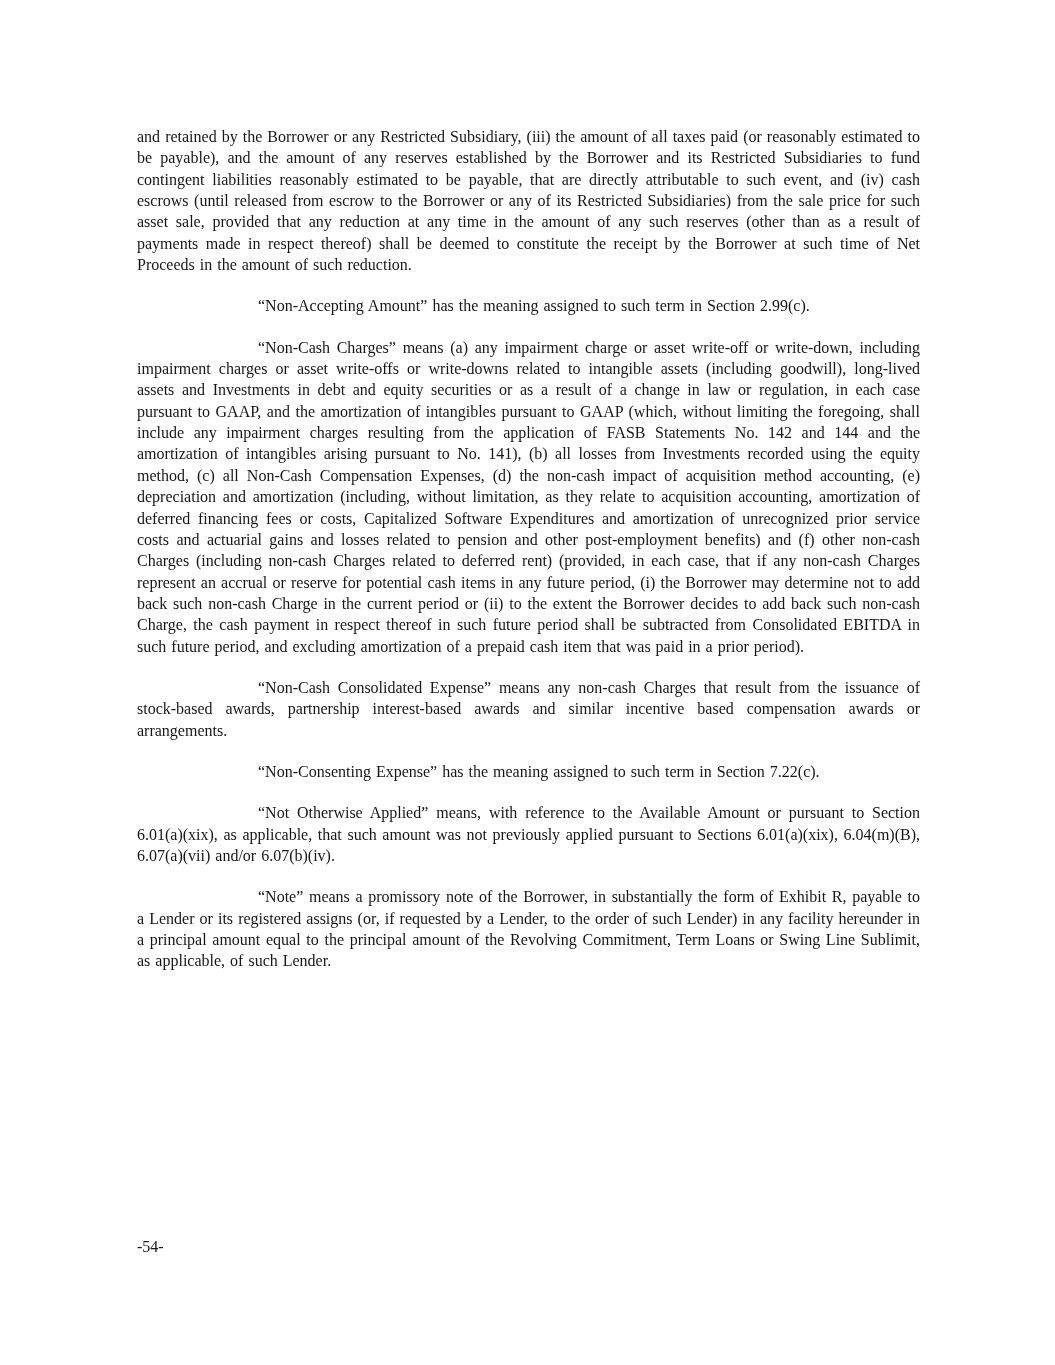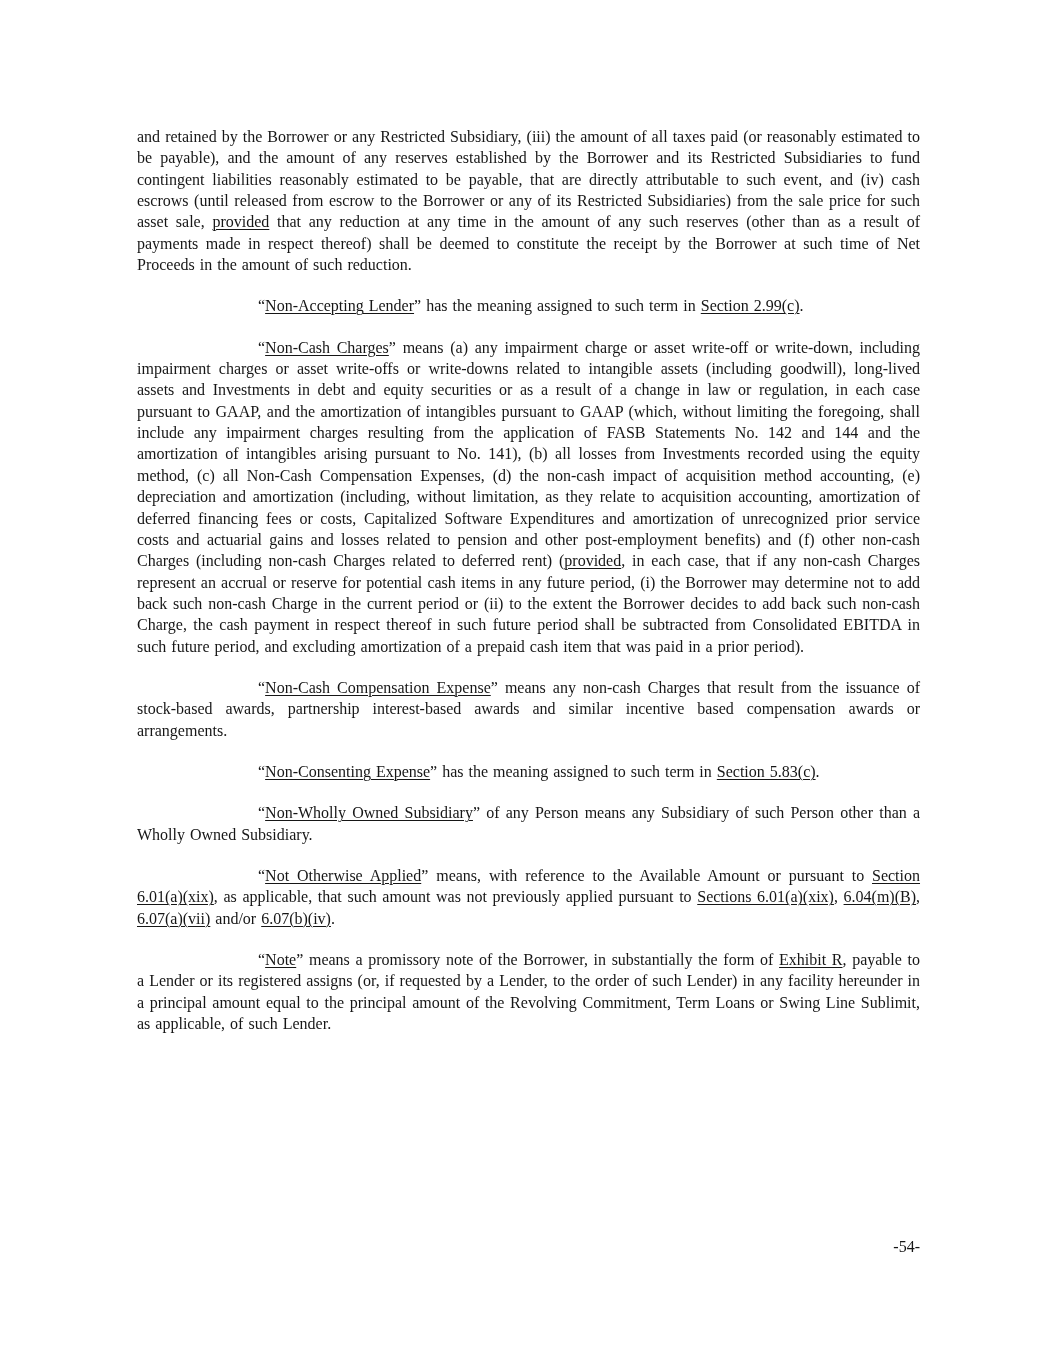--- a/index.html
+++ b/index.html
@@ -21,42 +21,40 @@
   .para {
     margin: 0 0 20px 0;
     font-size: 16px;
     line-height: 21.35px;
     text-align: justify;
     text-align-last: left;
     word-spacing: 1px;
   }
   .para.indented { text-indent: 121px; }
   .para .u {
-    text-decoration: underline;
     text-decoration-thickness: 1px;
     text-underline-offset: 2px;
   }
   .page-number {
     position: absolute;
     left: 137px;
     width: 783px;
     top: 1238px;
-    text-align: right;
+    text-align: left;
     font-size: 16px;
     color: #161616;
   }
 </style>
 </head>
 <body>
 
 <main class="page">
   <section class="content">
     <p class="para"><span>and retained by the Borrower or any Restricted Subsidiary, (iii) the amount of all taxes paid (or reasonably estimated to be payable), and the amount of any reserves established by the Borrower and its Restricted Subsidiaries to fund contingent liabilities reasonably estimated to be payable, that are directly attributable to such event, and (iv) cash escrows (until released from escrow to the Borrower or any of its Restricted Subsidiaries) from the sale price for such asset sale, </span><span class="u">provided</span><span> that any reduction at any time in the amount of any such reserves (other than as a result of payments made in respect thereof) shall be deemed to constitute the receipt by the Borrower at such time of Net Proceeds in the amount of such reduction.</span></p>
-    <p class="para indented"><span>“</span><span class="u">Non-Accepting Lender</span><span>” has the meaning assigned to such term in </span><span class="u">Section 2.99(c)</span><span>.</span></p>
+    <p class="para indented"><span>“</span><span class="u">Non-Accepting Amount</span><span>” has the meaning assigned to such term in </span><span class="u">Section 2.99(c)</span><span>.</span></p>
     <p class="para indented"><span>“</span><span class="u">Non-Cash Charges</span><span>” means (a) any impairment charge or asset write-off or write-down, including impairment charges or asset write-offs or write-downs related to intangible assets (including goodwill), long-lived assets and Investments in debt and equity securities or as a result of a change in law or regulation, in each case pursuant to GAAP, and the amortization of intangibles pursuant to GAAP (which, without limiting the foregoing, shall include any impairment charges resulting from the application of FASB Statements No. 142 and 144 and the amortization of intangibles arising pursuant to No. 141), (b) all losses from Investments recorded using the equity method, (c) all Non-Cash Compensation Expenses, (d) the non-cash impact of acquisition method accounting, (e) depreciation and amortization (including, without limitation, as they relate to acquisition accounting, amortization of deferred financing fees or costs, Capitalized Software Expenditures and amortization of unrecognized prior service costs and actuarial gains and losses related to pension and other post-employment benefits) and (f) other non-cash Charges (including non-cash Charges related to deferred rent) (</span><span class="u">provided</span><span>, in each case, that if any non-cash Charges represent an accrual or reserve for potential cash items in any future period, (i) the Borrower may determine not to add back such non-cash Charge in the current period or (ii) to the extent the Borrower decides to add back such non-cash Charge, the cash payment in respect thereof in such future period shall be subtracted from Consolidated EBITDA in such future period, and excluding amortization of a prepaid cash item that was paid in a prior period).</span></p>
-    <p class="para indented"><span>“</span><span class="u">Non-Cash Compensation Expense</span><span>” means any non-cash Charges that result from the issuance of stock-based awards, partnership interest-based awards and similar incentive based compensation awards or arrangements.</span></p>
-    <p class="para indented"><span>“</span><span class="u">Non-Consenting Expense</span><span>” has the meaning assigned to such term in </span><span class="u">Section 5.83(c)</span><span>.</span></p>
-    <p class="para indented"><span>“</span><span class="u">Non-Wholly Owned Subsidiary</span><span>” of any Person means any Subsidiary of such Person other than a Wholly Owned Subsidiary.</span></p>
+    <p class="para indented"><span>“</span><span class="u">Non-Cash Consolidated Expense</span><span>” means any non-cash Charges that result from the issuance of stock-based awards, partnership interest-based awards and similar incentive based compensation awards or arrangements.</span></p>
+    <p class="para indented"><span>“</span><span class="u">Non-Consenting Expense</span><span>” has the meaning assigned to such term in </span><span class="u">Section 7.22(c)</span><span>.</span></p>
     <p class="para indented"><span>“</span><span class="u">Not Otherwise Applied</span><span>” means, with reference to the Available Amount or pursuant to </span><span class="u">Section 6.01(a)(xix)</span><span>, as applicable, that such amount was not previously applied pursuant to </span><span class="u">Sections 6.01(a)(xix)</span><span>, </span><span class="u">6.04(m)(B)</span><span>, </span><span class="u">6.07(a)(vii)</span><span> and/or </span><span class="u">6.07(b)(iv)</span><span>.</span></p>
     <p class="para indented"><span>“</span><span class="u">Note</span><span>” means a promissory note of the Borrower, in substantially the form of </span><span class="u">Exhibit R</span><span>, payable to a Lender or its registered assigns (or, if requested by a Lender, to the order of such Lender) in any facility hereunder in a principal amount equal to the principal amount of the Revolving Commitment, Term Loans or Swing Line Sublimit, as applicable, of such Lender.</span></p>
   </section>
   <footer class="page-number">-54-</footer>
 </main>
 
 </body></html>

